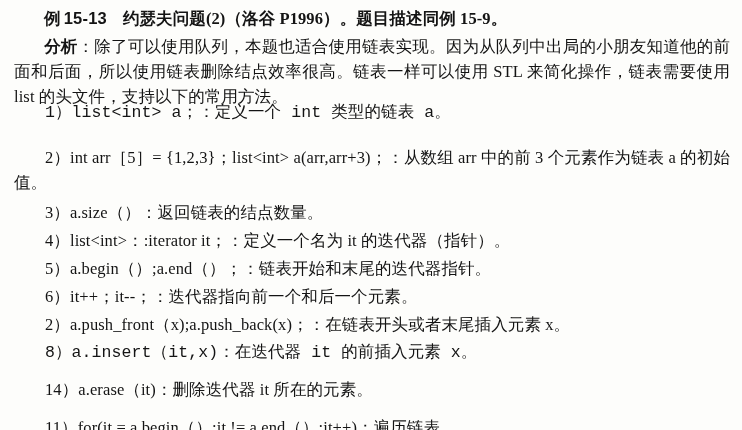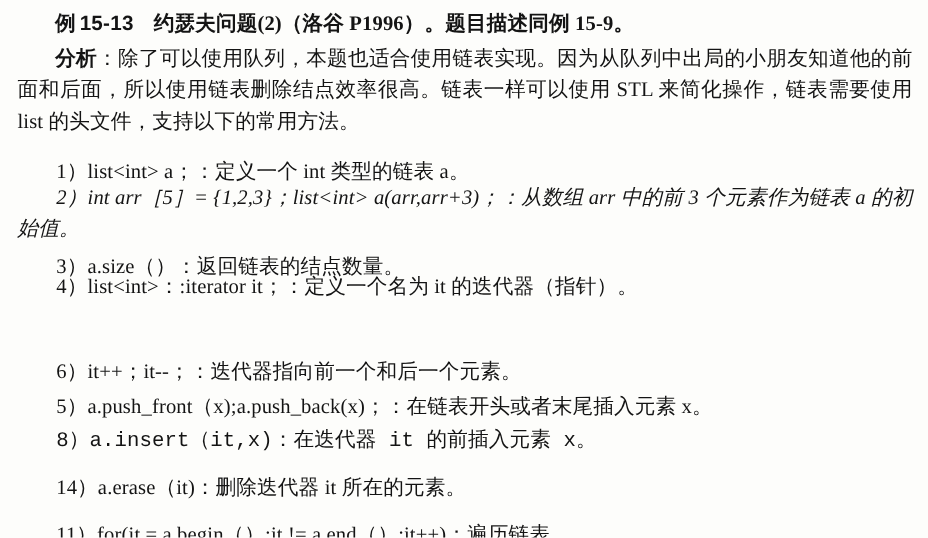--- a/index.html
+++ b/index.html
@@ -59,43 +59,46 @@
 <div id="page">
 
   <div class="block" style="top:6px;">
     <span class="indent-holder" style="display:inline-block;width:30px;"></span><span class="ex-num">例</span><span class="gap"></span><span class="ex-num">15-13</span><span style="display:inline-block;width:16px;"></span><span class="ex-title">约瑟夫问题(2)（洛谷 P1996）。题目描述同例 15-9。</span>
   </div>
 
   <div class="block" style="top:34px;">
     <span style="display:inline-block;width:30px;"></span><span class="label-bold">分析</span><span>：</span><span>除了可以使用队列，本题也适合使用链表实现。因为从队列中出局的小朋友知道他的前面和后面，所以使用链表删除结点效率很高。链表一样可以使用 STL 来简化操作，链表需要使用 list 的头文件，支持以下的常用方法。</span>
   </div>
 
-  <div class="block item" style="top:124px;">
+  <div class="block item" style="top:100px;font-family:Liberation Mono, monospace;">
     <span>1）list&lt;int&gt; a；：定义一个 int 类型的链表 a。</span>
   </div>
 
-  <div class="block item" style="top:145px;font-style:italic;">
+  <div class="block item" style="top:145px;">
     <span>2）int arr［5］= {1,2,3}；list&lt;int&gt; a(arr,arr+3)；：从数组 arr 中的前 3 个元素作为链表 a 的初始值。</span>
   </div>
 
   <div class="block item" style="top:200px;">
     <span>3）a.size（）：返回链表的结点数量。</span>
   </div>
 
-  <div class="block item" style="top:216px;">
+  <div class="block item" style="top:228px;">
     <span>4）list&lt;int&gt;：:iterator it；：定义一个名为 it 的迭代器（指针）。</span>
   </div>
 
+  <div class="block item" style="top:256px;">
+    <span>5）a.begin（）;a.end（）；：链表开始和末尾的迭代器指针。</span>
+  </div>
 
   <div class="block item" style="top:284px;">
     <span>6）it++；it--；：迭代器指向前一个和后一个元素。</span>
   </div>
 
   <div class="block item" style="top:312px;">
-    <span>5）a.push_front（x);a.push_back(x)；：在链表开头或者末尾插入元素 x。</span>
+    <span>2）a.push_front（x);a.push_back(x)；：在链表开头或者末尾插入元素 x。</span>
   </div>
 
   <div class="block item" style="top:340px;font-family:Liberation Mono, monospace;">
     <span>8）a.insert（it,x)：在迭代器 it 的前插入元素 x。</span>
   </div>
 
 
   <div class="block item" style="top:377px;">
     <span>14）a.erase（it)：删除迭代器 it 所在的元素。</span>
   </div>

